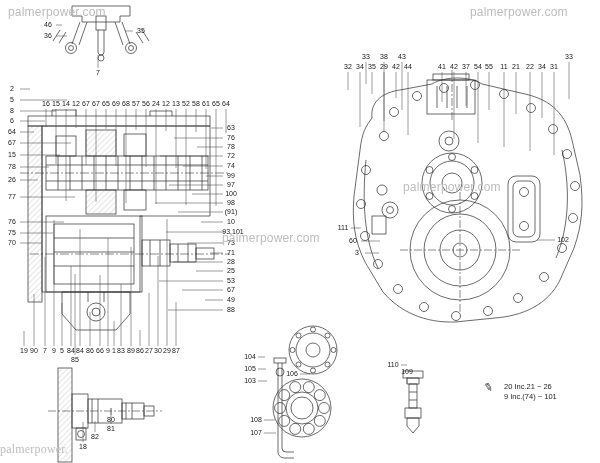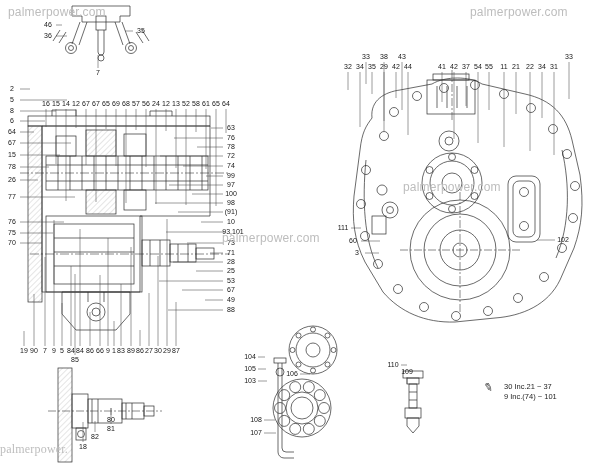--- a/index.html
+++ b/index.html
@@ -450,17 +450,17 @@
   <div id="watermarks">
       <span class="watermark" style="left: 8px; top: 5px;">palmerpower.com</span>
       <span class="watermark" style="left: 470px; top: 5px;">palmerpower.com</span>
       <span class="watermark" style="left: 222px; top: 231px;">palmerpower.com</span>
       <span class="watermark" style="left: 403px; top: 180px;">palmerpower.com</span>
       <span class="watermark" style="left: 0; top: 442px; font-family: Liberation Serif, serif;">palmerpower.</span>
     </div>
 
   <div class="notes">
     <span class="pencil">✎</span>
-    <span class="note-line">30 Inc.21 ~ 37</span>
+    <span class="note-line">20 Inc.21 ~ 26</span>
     <span class="note-line">9 Inc.(74) ~ 101</span>
   </div>
 
 </div>
 
 </body></html>

